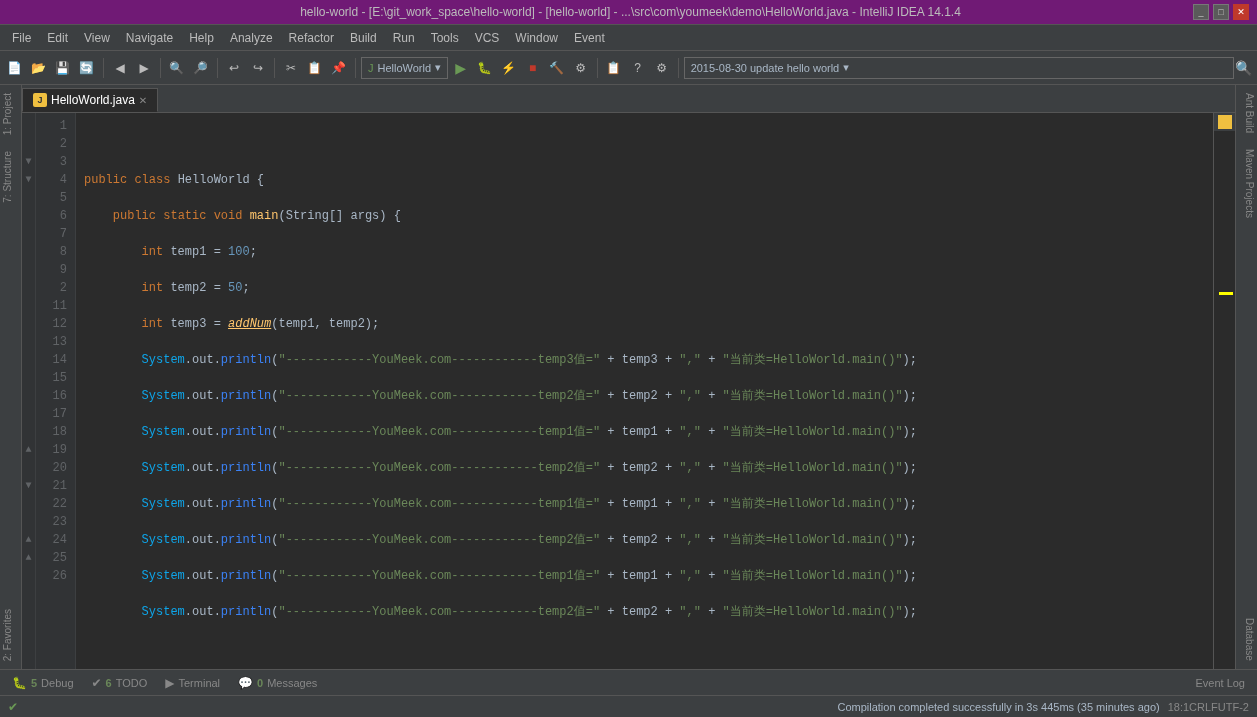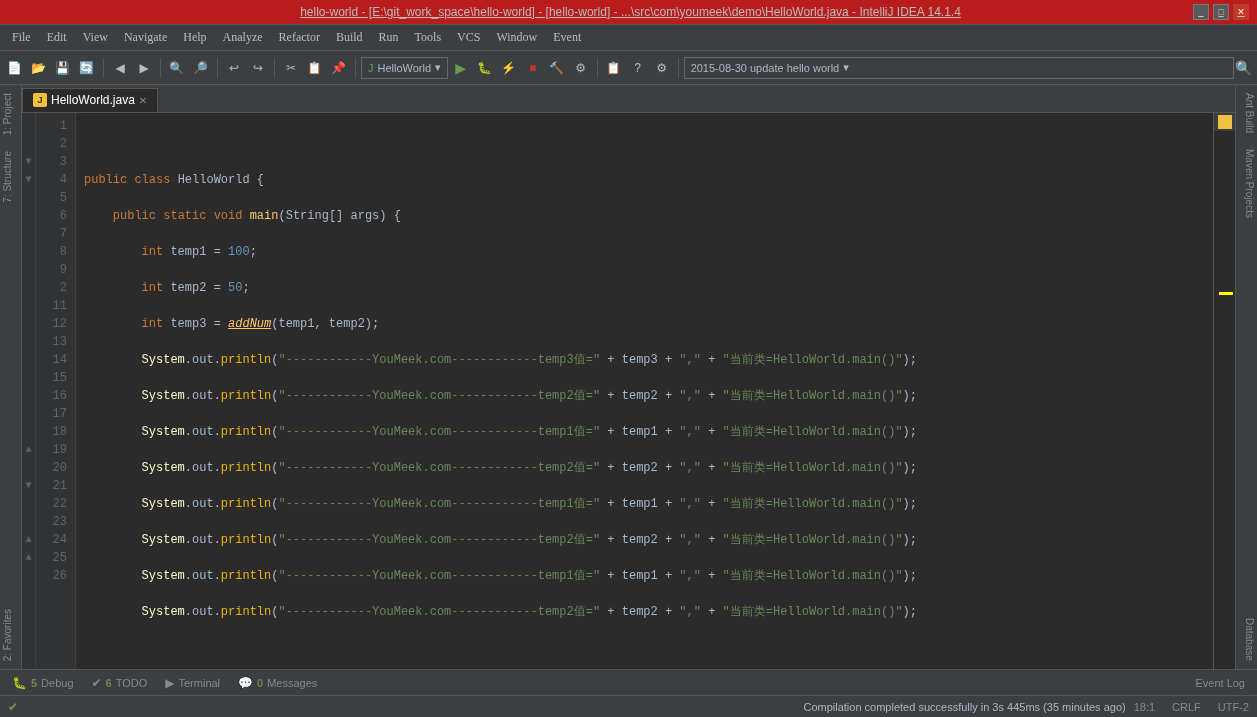--- a/index.html
+++ b/index.html
@@ -10,32 +10,31 @@
       font-size: 13px;
       width: 1257px;
       height: 717px;
       overflow: hidden;
       display: flex;
       flex-direction: column;
     }
 
     
     #title-bar {
-      background: #b91c1c;
+      background: #701a75;
       color: #bbbbbb;
       text-align: center;
       padding: 4px 8px;
       font-size: 12px;
       font-family: Arial, sans-serif;
       border-bottom: 1px solid #555;
       display: flex;
       align-items: center;
       justify-content: space-between;
       min-height: 24px;
-      text-decoration: underline;
     }
     #title-bar .title-text {
       flex: 1;
       text-align: center;
     }
     #title-bar .window-controls {
       display: flex;
       gap: 4px;
     }
     #title-bar .win-btn {
@@ -59,21 +58,20 @@
       padding: 2px 4px;
       border-bottom: 1px solid #555;
       min-height: 26px;
       font-family: Arial, sans-serif;
       font-size: 12px;
       color: #bbbbbb;
     }
     #menu-bar .menu-item {
       padding: 2px 8px;
       cursor: pointer;
-      font-family: Liberation Serif, serif;
     }
 
     
     #toolbar {
       background: #3c3f41;
       display: flex;
       align-items: center;
       padding: 2px 4px;
       border-bottom: 1px solid #555;
       min-height: 34px;
@@ -240,23 +238,23 @@
       white-space: pre;
     }
 
     
     .kw { color: #cc7832; }
     .cls { color: #a9b7c6; }
     .method { color: #ffc66d; }
     .str { color: #6a8759; }
     .num { color: #6897bb; }
     .plain { color: #a9b7c6; }
-    .sys { color: #fef9c3; }
+    .sys { color: #0ea5e9; }
     .out { color: #a9b7c6; }
-    .println { color: #eab308; }
+    .println { color: #3b82f6; }
     .var { color: #a9b7c6; }
     .underline { text-decoration: underline; }
     .italic { font-style: italic; }
 
     
     #fold-gutter {
       width: 14px;
       background: #313335;
       border-right: 1px solid #3d3f41;
       font-size: 10px;
@@ -328,21 +326,21 @@
     .status-icon {
       color: #6a9955;
       font-size: 12px;
     }
     .status-text {
       flex: 1;
       text-align: right;
     }
     .status-right {
       display: flex;
-      gap: 17px;
+      gap: 0;
       color: #888;
     }
 
     
     #bottom-toolbar {
       background: #3c3f41;
       border-top: 1px solid #555;
       display: flex;
       align-items: center;
       padding: 0 4px;

